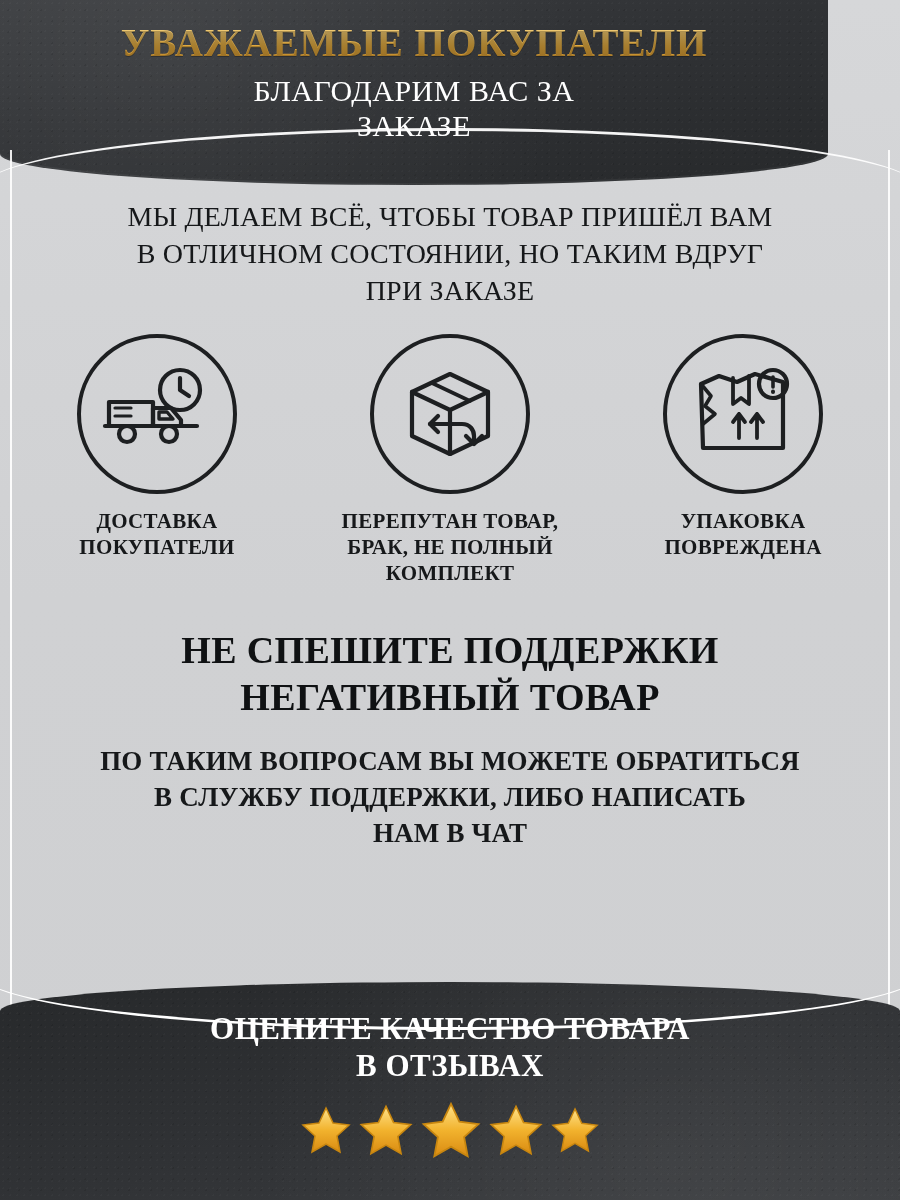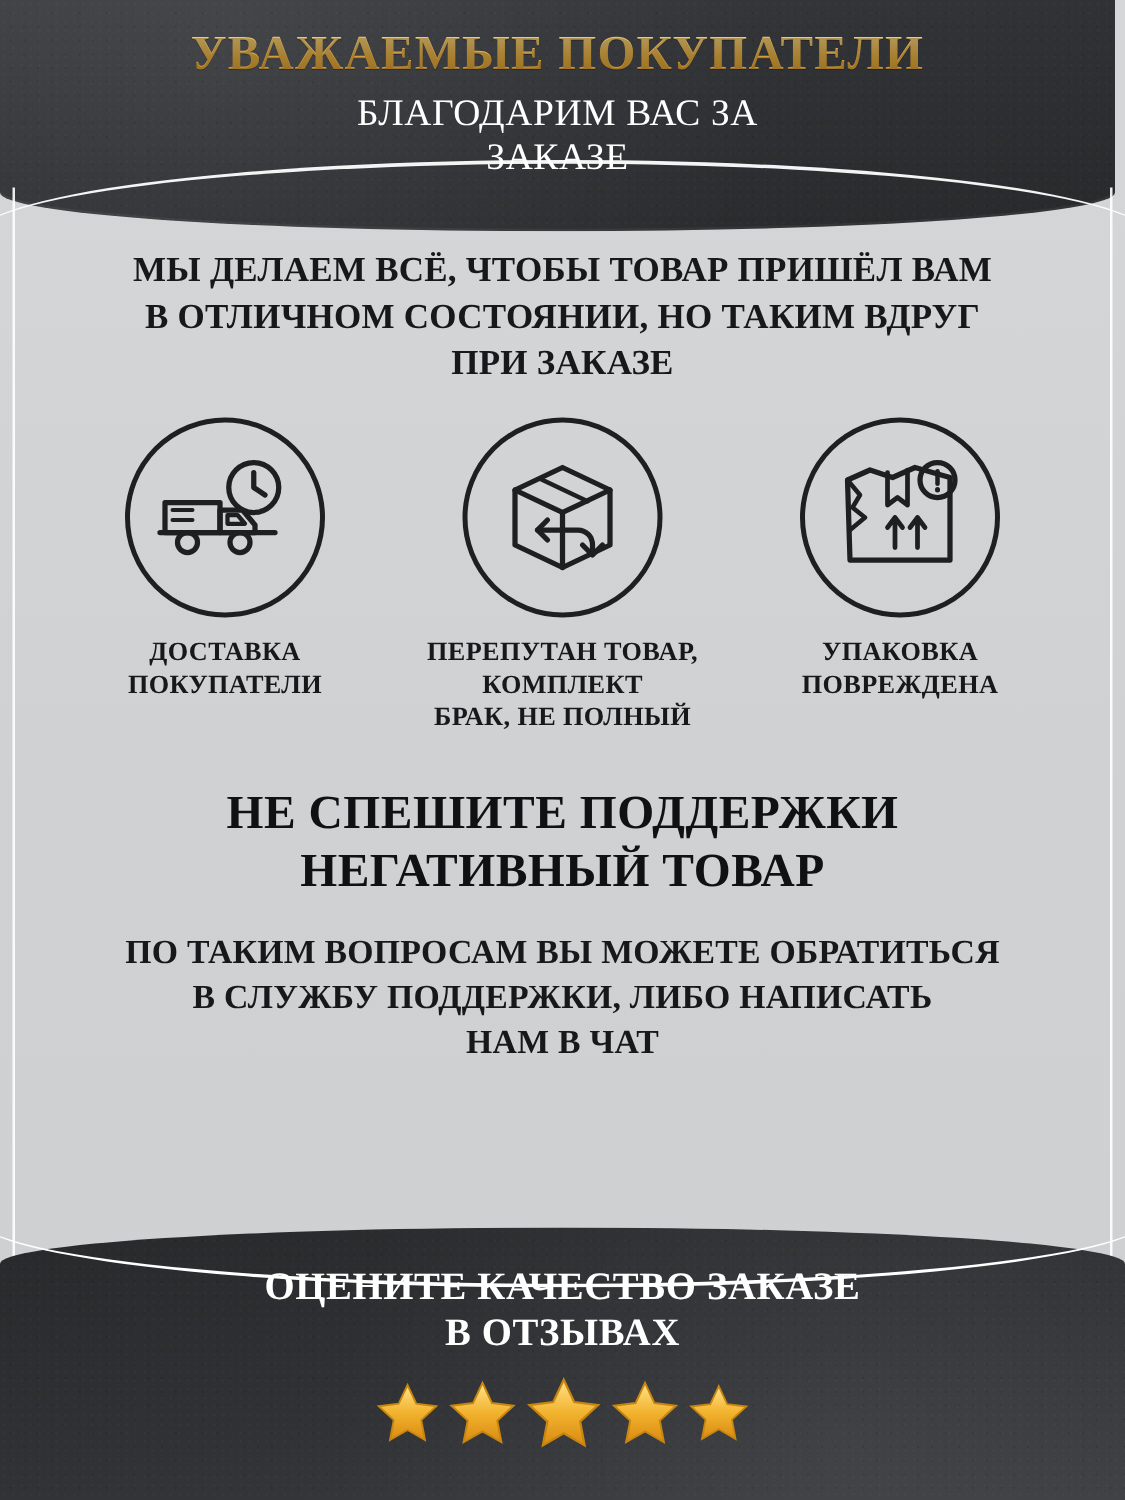--- a/index.html
+++ b/index.html
@@ -20,21 +20,21 @@
     height: 1200px;
     background: linear-gradient(180deg, #d6d7d9 0%, #d0d1d3 50%, #cfd0d2 100%);
     overflow: hidden;
   }
 
   
   .header {
     position: absolute;
     top: 0;
     left: 0;
-    width: 892px;
+    width: 828px;
     height: 185px;
     background:
       radial-gradient(circle at 20% 20%, rgba(255,255,255,0.06) 0, rgba(255,255,255,0) 60%),
       linear-gradient(170deg, #3b3d40 0%, #303235 45%, #27292b 100%);
     border-bottom-left-radius: 100% 62px;
     border-bottom-right-radius: 100% 62px;
     box-shadow: inset 0 -2px 0 rgba(255,255,255,0.05);
   }
   .header::after {
     
@@ -108,33 +108,33 @@
     top: 185px;
     left: 0;
     width: 900px;
   }
 
   .lead {
     margin: 14px auto 0;
     width: 790px;
     text-align: center;
     font-size: 28px;
-    font-weight: bold;
+    font-weight: normal;
     color: #16181a;
     line-height: 1.32;
     letter-spacing: 0.2px;
   }
 
   
   .icons {
     margin-top: 24px;
     display: flex;
     justify-content: center;
     align-items: flex-start;
-    gap: 20px;
+    gap: 43px;
   }
   .icon-col {
     width: 250px;
     text-align: center;
   }
   .circle {
     width: 152px;
     height: 152px;
     margin: 0 auto;
     border: 4px solid #1d1f21;
@@ -305,22 +305,22 @@
               <path d="M38 21 L76 39" stroke-width="3.6"></path>
 
               <path d="M44 54 L36 62 L44 70" stroke-width="4.2"></path>
               <path d="M36 62 L68 62 C76 62 80 68 80 74 L80 80" stroke-width="4.2"></path>
               <path d="M72 74 L80 82 L88 74" stroke-width="4.2"></path>
             </svg>
           </span>
         </div>
         <div class="icon-caption">
           <div>ПЕРЕПУТАН ТОВАР,</div>
+          <div>БРАК, НЕ ПОЛНЫЙ</div>
           <div>КОМПЛЕКТ</div>
-          <div>БРАК, НЕ ПОЛНЫЙ</div>
         </div>
       </div>
 
       <div class="icon-col">
         <div class="circle">
           <span>
             <svg width="108" height="104" viewBox="0 0 108 104" fill="none" stroke="#1d1f21" stroke-width="4.2" stroke-linecap="round" stroke-linejoin="round">
 
               <path d="M12 22 L30 14 L48 20 L66 12 L94 20 L94 86 L14 86 Z"></path>
 
@@ -355,21 +355,21 @@
       <div>В СЛУЖБУ ПОДДЕРЖКИ, ЛИБО НАПИСАТЬ</div>
       <div>НАМ В ЧАТ</div>
     </div>
 
   </div>
 
   <div class="arc-bottom"></div>
   <div class="footer">
     <div class="footer-inner">
       <div class="footer-title">
-        <div>ОЦЕНИТЕ КАЧЕСТВО ЗАКАЗЕ</div>
+        <div>ОЦЕНИТЕ КАЧЕСТВО ТОВАРА</div>
         <div>В ОТЗЫВАХ</div>
       </div>
       <div class="stars">
         <span class="star">
           <svg width="52" height="50" viewBox="0 0 52 50">
             <defs>
               <linearGradient id="g1" x1="0" y1="0" x2="0" y2="1">
                 <stop offset="0%" stop-color="#ffe28a"></stop>
                 <stop offset="50%" stop-color="#f2b32e"></stop>
                 <stop offset="100%" stop-color="#d98b12"></stop>

